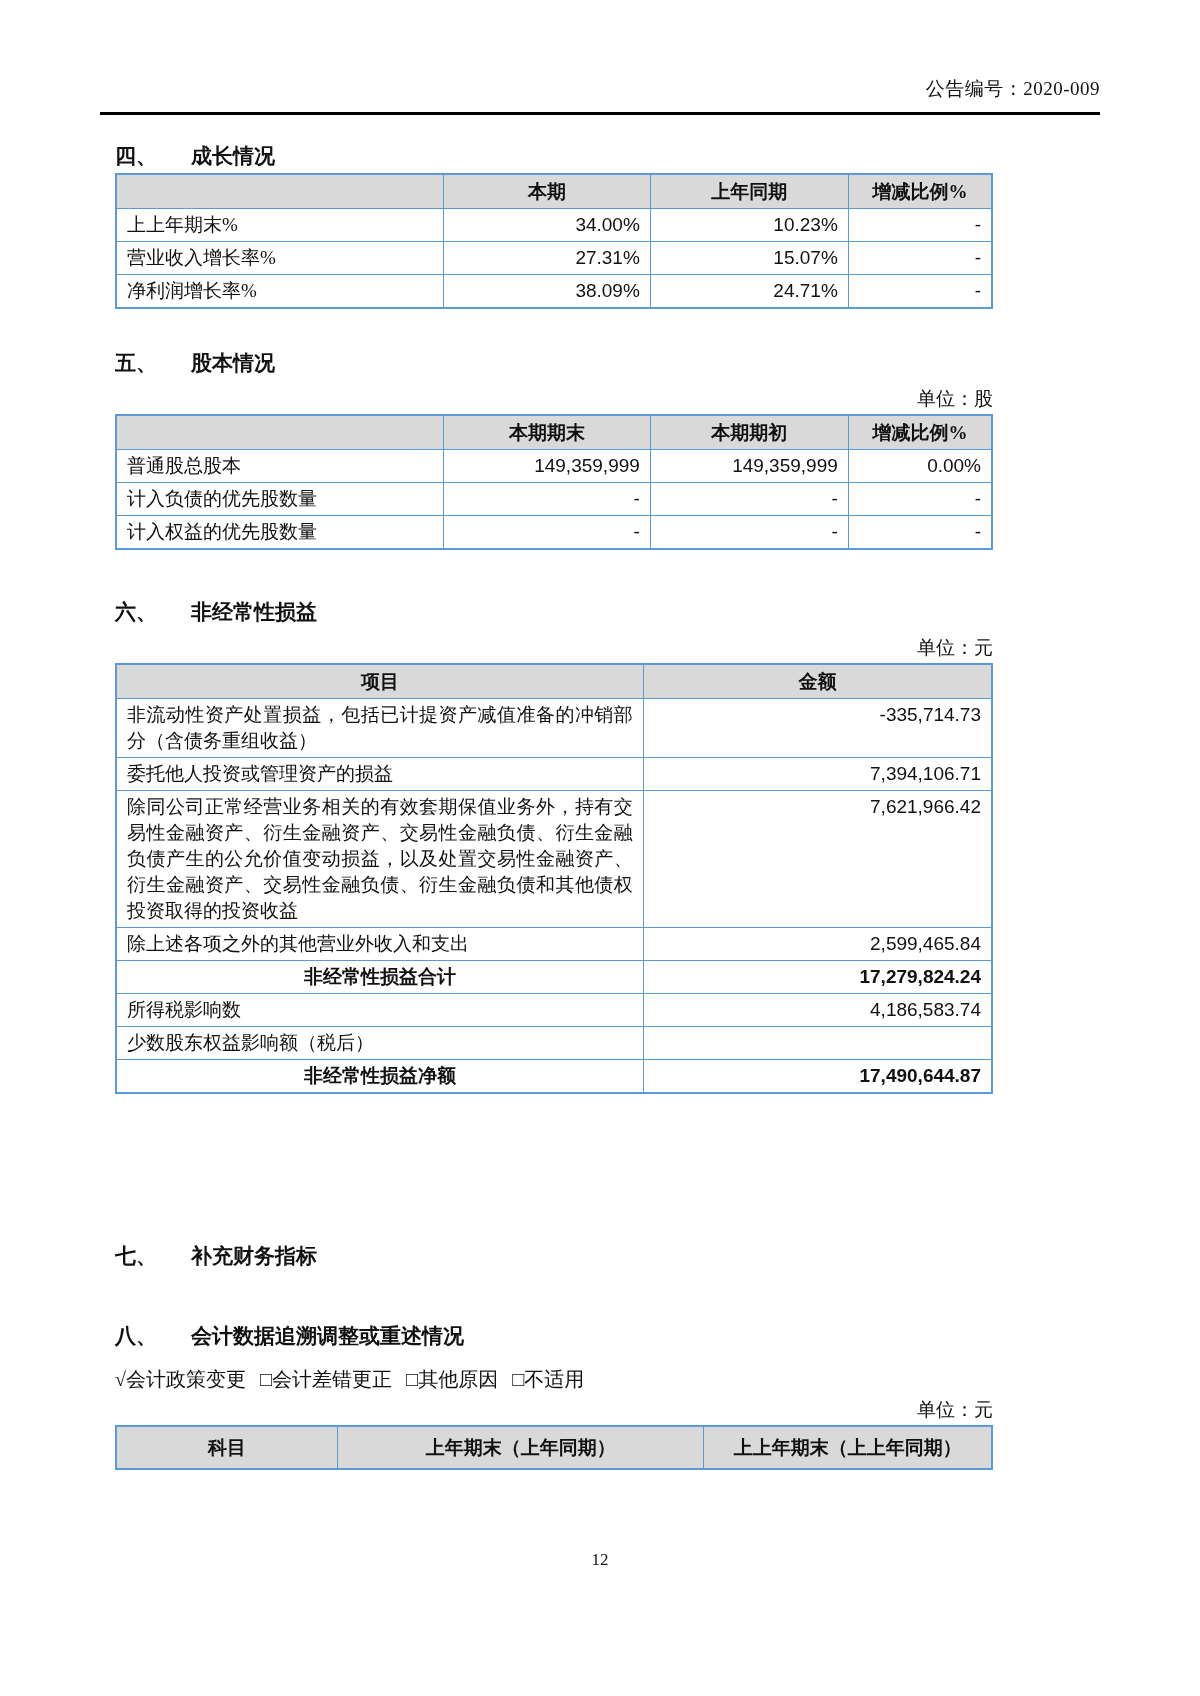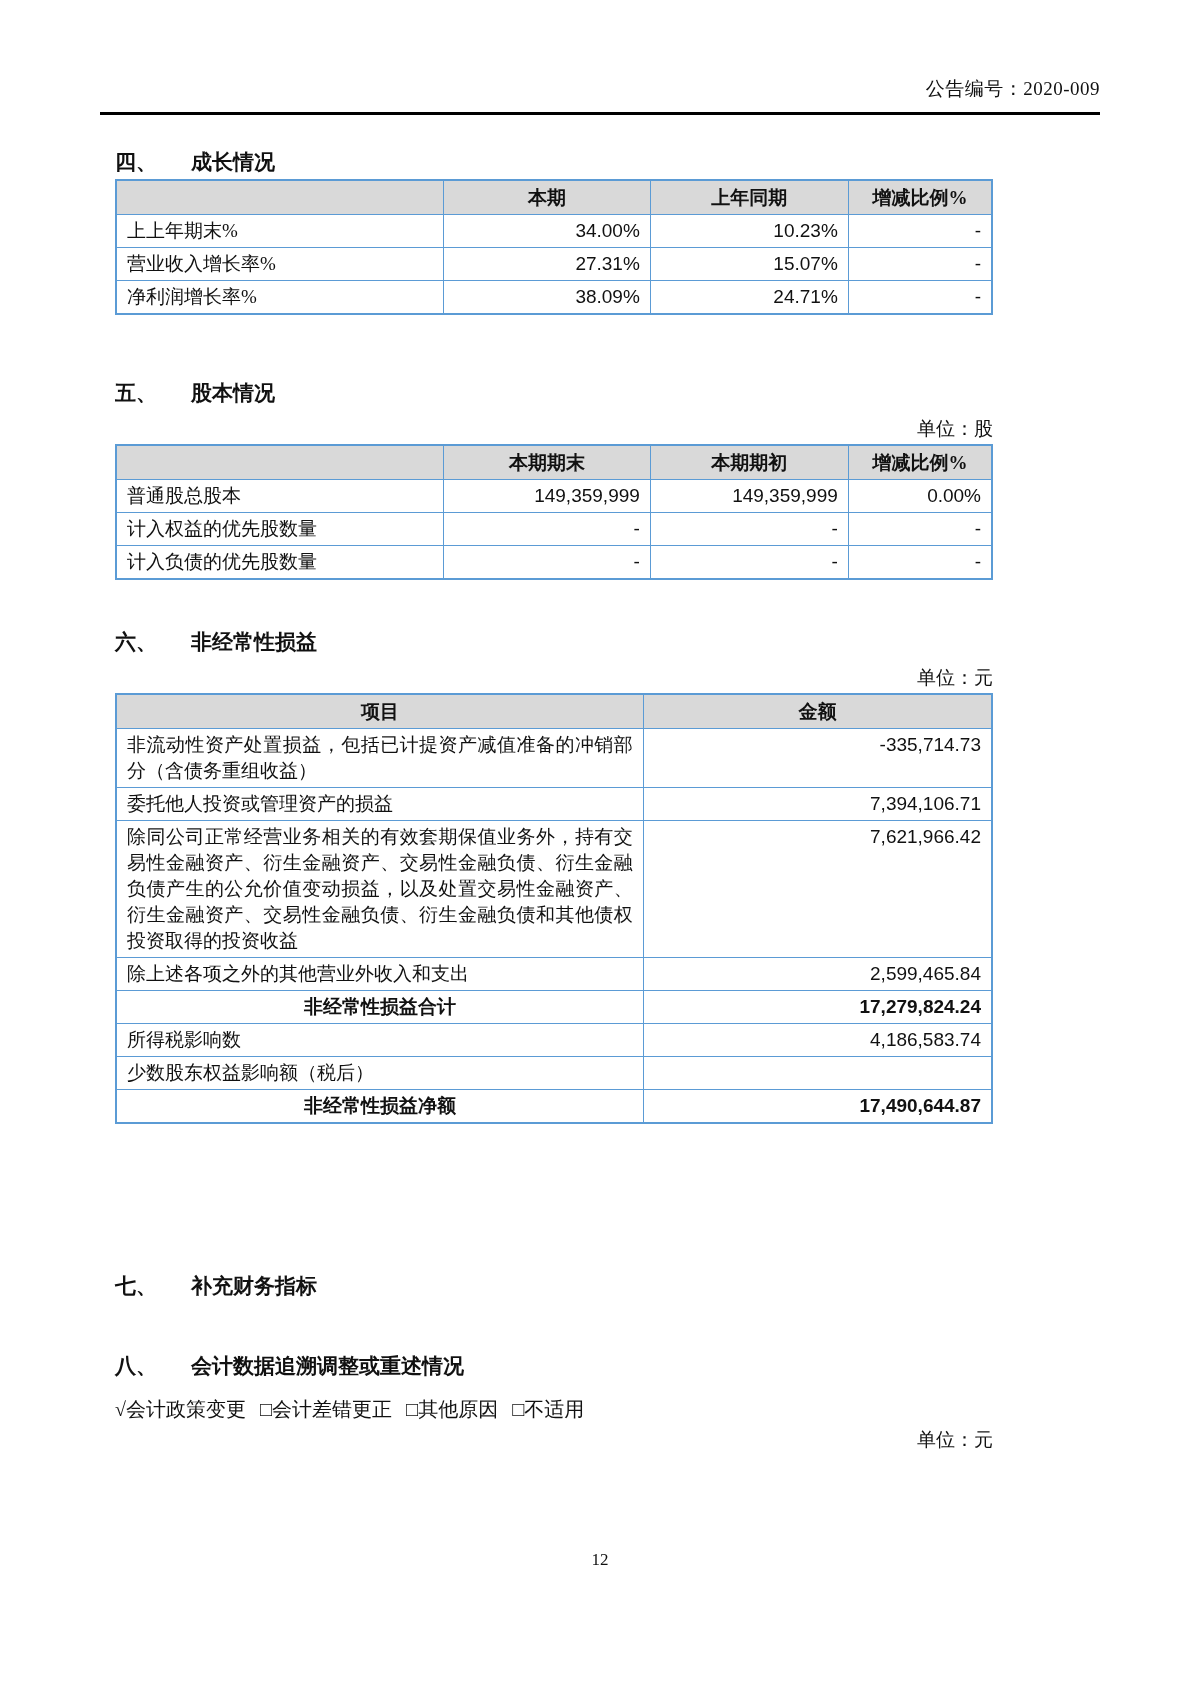--- a/index.html
+++ b/index.html
@@ -21,23 +21,23 @@
     background:#000000;
   }
   .content{
     position:absolute;top:130px;left:115px;width:878px;
   }
   .sec-heading{
     font-size:21px;font-weight:bold;margin:0;line-height:28px;
     font-family:"Liberation Serif", serif;
   }
   .sec-num{display:inline-block;min-width:76px;}
-  .mt-s4{margin-top:18px;}
+  .mt-s4{margin-top:12px;}
   .mt-t4{margin-top:10px;}
-  .mt-s5{margin-top:64px;}
+  .mt-s5{margin-top:40px;}
   .mt-s6{margin-top:48px;}
   .mt-s7{margin-top:148px;}
   .mt-s8{margin-top:52px;}
   .unit-line{
     text-align:right;font-size:19px;margin-top:10px;line-height:24px;
   }
   .plain-line{
     font-size:20px;margin-top:16px;line-height:26px;
   }
   .opt{margin-right:14px;}
@@ -145,27 +145,27 @@
         </tr>
       </thead>
       <tbody>
         <tr>
           <td class="lbl">普通股总股本</td>
           <td class="num">149,359,999</td>
           <td class="num">149,359,999</td>
           <td class="num">0.00%</td>
         </tr>
         <tr>
+          <td class="lbl">计入负债的优先股数量</td>
+          <td class="num">-</td>
+          <td class="num">-</td>
+          <td class="num">-</td>
+        </tr>
+        <tr>
           <td class="lbl">计入权益的优先股数量</td>
-          <td class="num">-</td>
-          <td class="num">-</td>
-          <td class="num">-</td>
-        </tr>
-        <tr>
-          <td class="lbl">计入负债的优先股数量</td>
           <td class="num">-</td>
           <td class="num">-</td>
           <td class="num">-</td>
         </tr>
       </tbody>
     </table>
 
     <h2 class="sec-heading mt-s6">
       <span class="sec-num">六、</span><span class="sec-title">非经常性损益</span>
     </h2>
@@ -223,18 +223,32 @@
     </h2>
 
     <h2 class="sec-heading mt-s8">
       <span class="sec-num">八、</span><span class="sec-title">会计数据追溯调整或重述情况</span>
     </h2>
     <div class="plain-line">
       <span class="opt">√会计政策变更</span><span class="opt">□会计差错更正</span><span class="opt">□其他原因</span><span class="opt">□不适用</span>
     </div>
     <div class="unit-line" style="margin-top:6px;">单位：元</div>
 
+    <table class="tbl tbl8">
+      <colgroup>
+          <col style="width:25.3%">
+          <col style="width:41.8%">
+          <col style="width:32.9%">
+        </colgroup>
+      <thead>
+        <tr>
+          <th>科目</th>
+          <th>上年期末（上年同期）</th>
+          <th>上上年期末（上上年同期）</th>
+        </tr>
+      </thead>
+    </table>
 
   </div>
 
   <div class="page-num">12</div>
 
 </div>
 
 </body></html>

